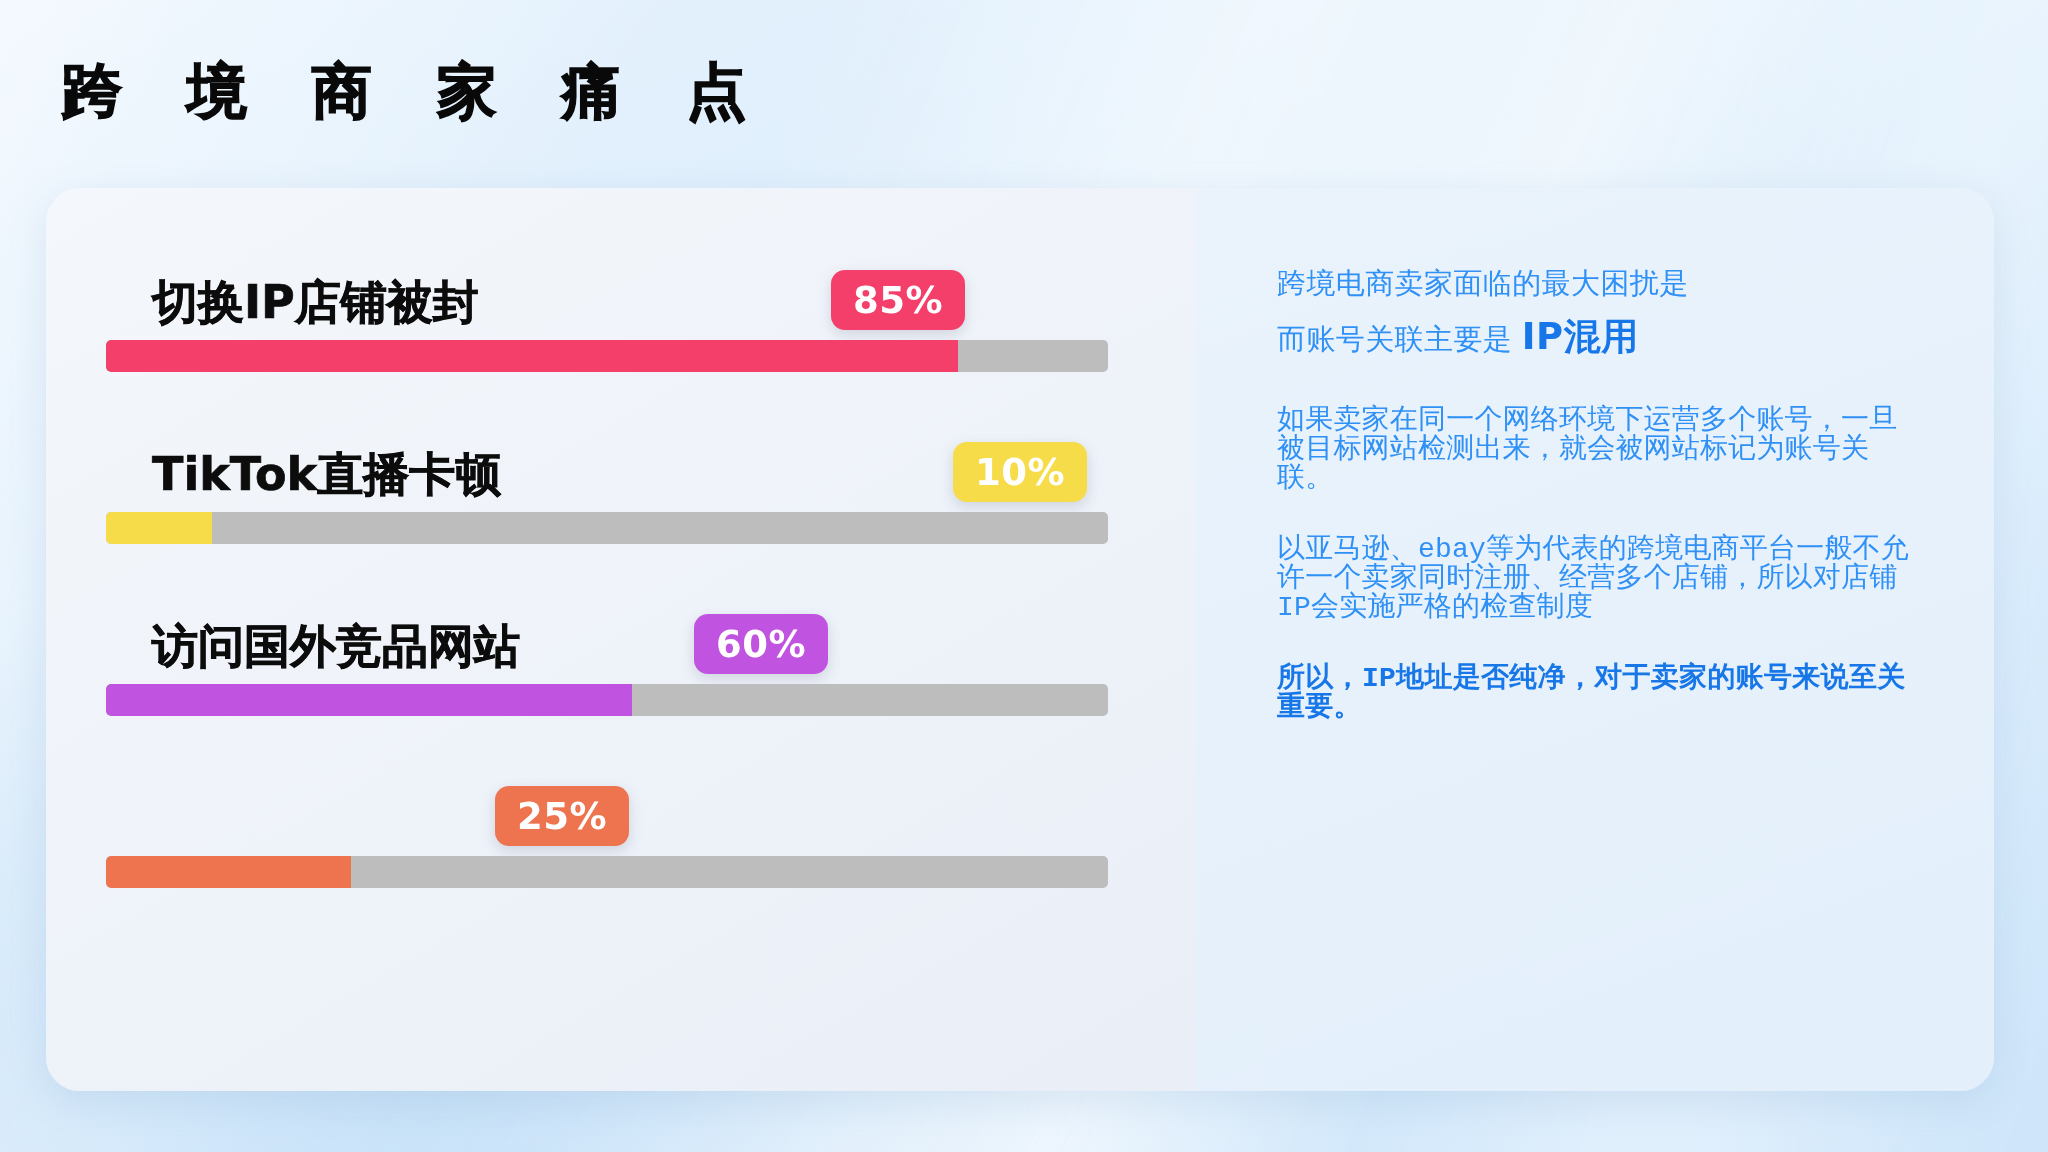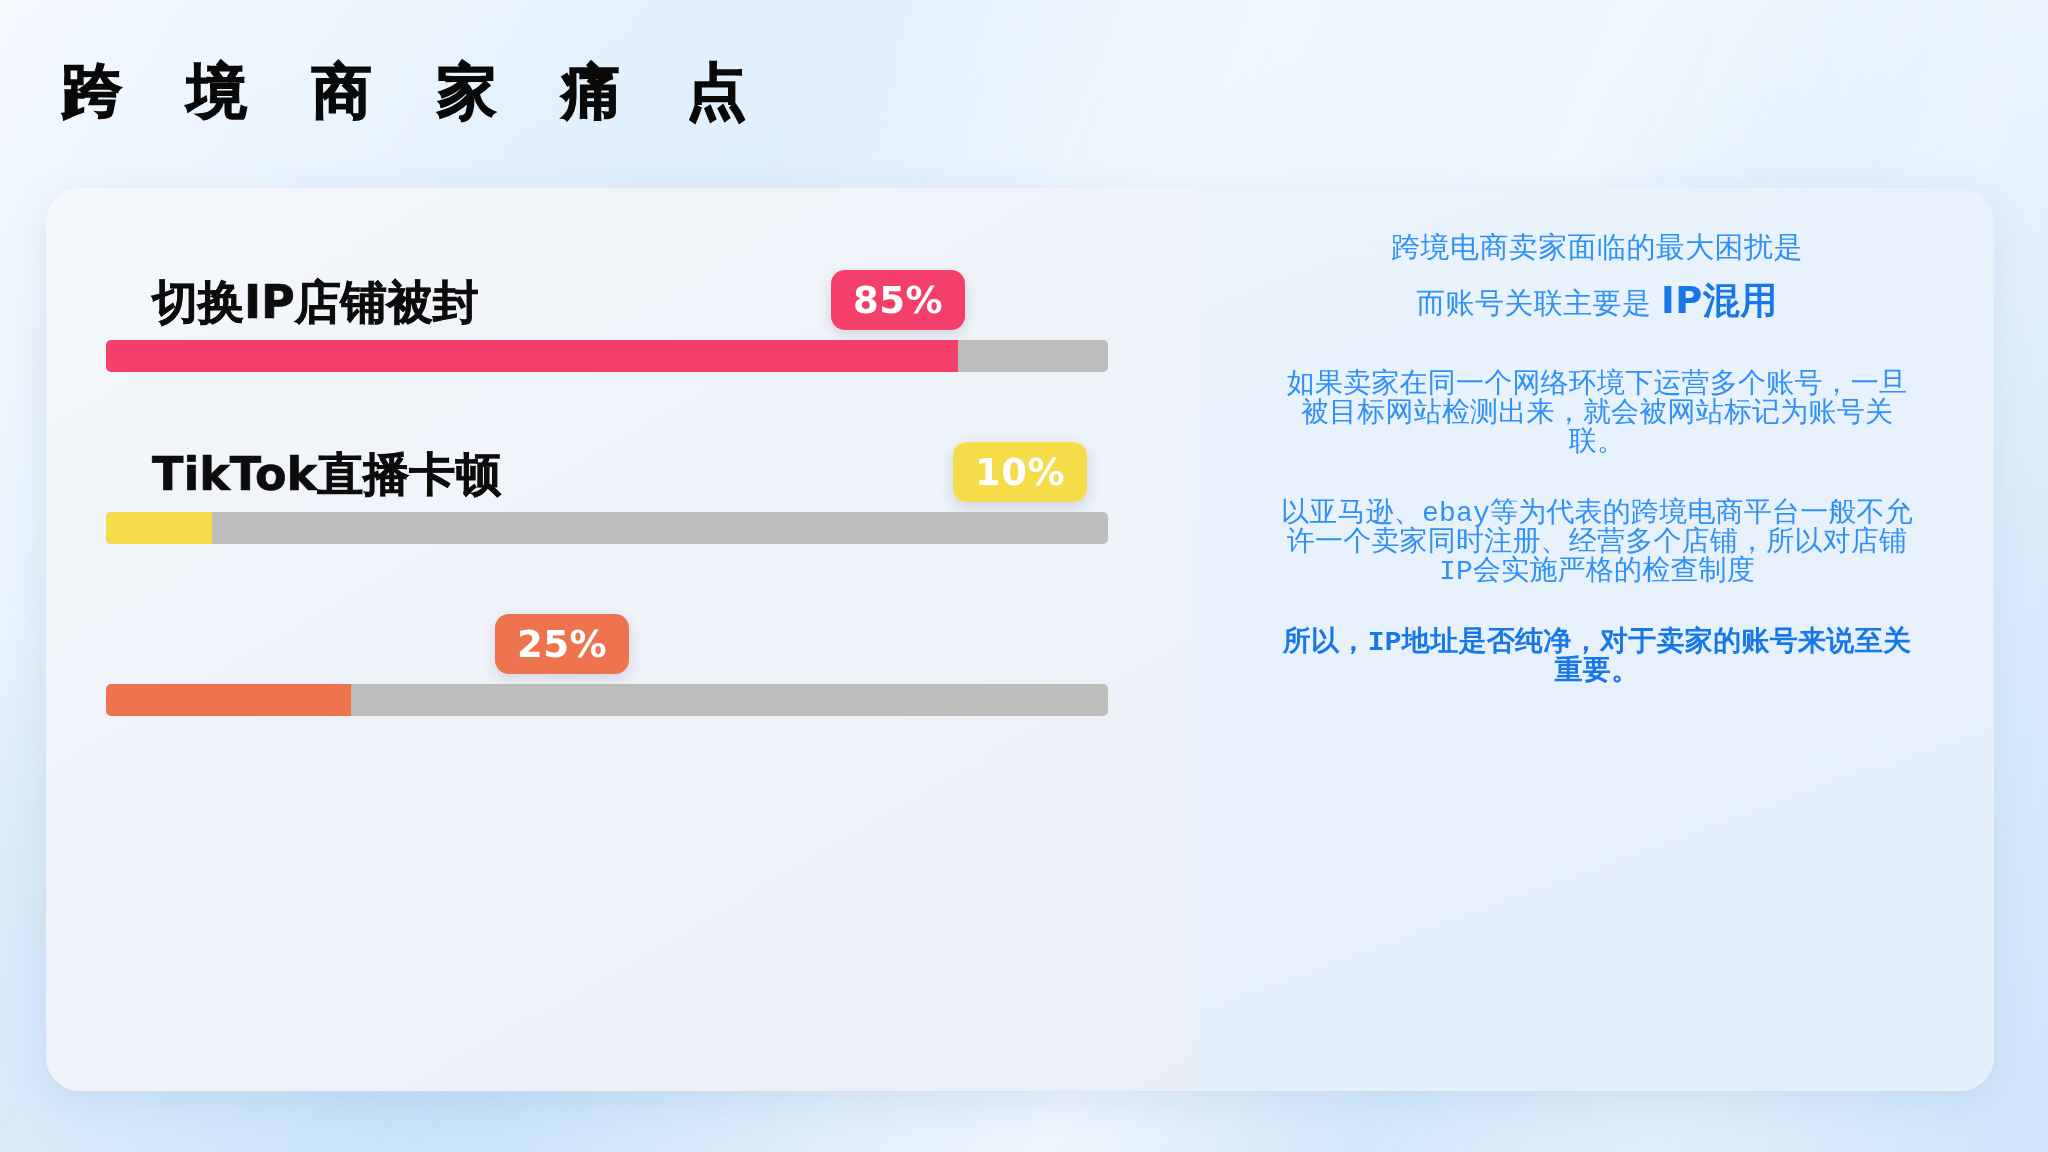--- a/index.html
+++ b/index.html
@@ -20,21 +20,20 @@
     height: 1152px;
     overflow: hidden;
     background:
       linear-gradient(118deg,
         rgba(255,255,255,0.55) 0%,
         rgba(255,255,255,0.00) 26%,
         rgba(255,255,255,0.00) 52%,
         rgba(255,255,255,0.45) 62%,
         rgba(255,255,255,0.00) 74%),
       linear-gradient(160deg, #e6f2fd 0%, #ddeefc 38%, #d2e8fb 70%, #cfe6fa 100%);
-    text-align: center;
   }
 
   
   .sheen {
     position: absolute;
     pointer-events: none;
   }
   .sheen-a {
     top: -400px; left: 620px;
     width: 900px; height: 2100px;
@@ -176,20 +175,21 @@
     width: 640px;
     color: #2e8ff5;
     font-family: "DejaVu Sans", "Liberation Sans", sans-serif;
   }
   .rt-lead {
     font-size: 29px;
     line-height: 46px;
     color: #2f90f6;
     font-weight: 400;
     letter-spacing: 0.4px;
+    margin-top: 36px;
   }
   .rt-hero {
     font-size: 40px;
     line-height: 62px;
     font-weight: 800;
     color: #1877e8;
     letter-spacing: 1px;
     margin-top: 4px;
   }
   .rt-sub {
@@ -251,20 +251,29 @@
         <div class="bar-item">
           <div class="bar-head">
             <div class="bar-label">TikTok直播卡顿</div>
             <div class="bar-badge" style="left:847px;background:#f7dc4a;">10%</div>
           </div>
           <div class="bar-track">
             <div class="bar-fill" style="width:10.6%;background:#f7dc4a;"></div>
           </div>
         </div>
 
+        <div class="bar-item">
+          <div class="bar-head">
+            <div class="bar-label">访问国外竞品网站</div>
+            <div class="bar-badge" style="left:588px;background:#c054e0;">60%</div>
+          </div>
+          <div class="bar-track">
+            <div class="bar-fill" style="width:52.5%;background:#c054e0;"></div>
+          </div>
+        </div>
 
         <div class="bar-item">
           <div class="bar-head">
             <div class="bar-badge" style="left:389px;background:#ee7450;">25%</div>
           </div>
           <div class="bar-track">
             <div class="bar-fill" style="width:24.5%;background:#ee7450;"></div>
           </div>
         </div>
 

